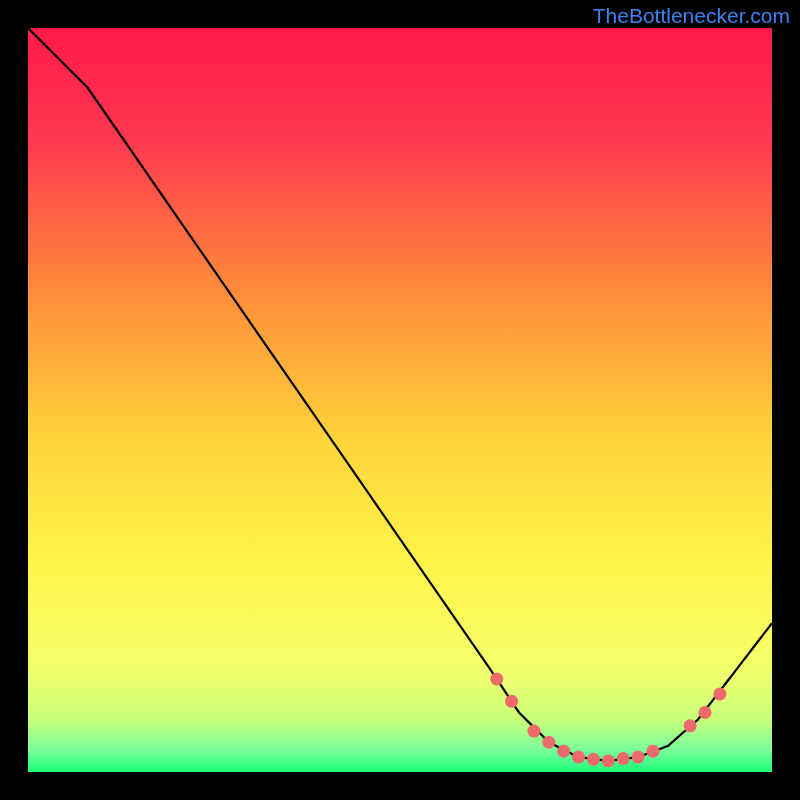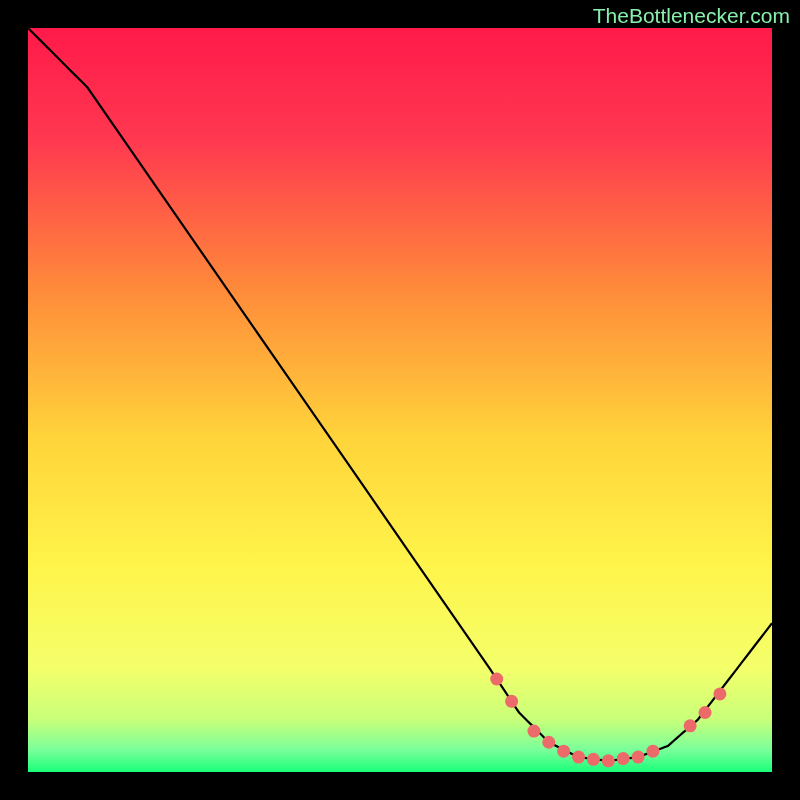--- a/index.html
+++ b/index.html
@@ -7,21 +7,21 @@
     width: 800px;
     height: 800px;
     background: #000;
     position: relative;
     font-family: Arial, sans-serif;
   }
   .watermark {
     position: absolute;
     top: 4px;
     right: 10px;
-    color: #86efac;
+    color: #3b82f6;
     font-size: 21px;
     font-weight: 500;
     z-index: 10;
   }
   .canvas-wrap {
     position: absolute;
     top: 28px;
     left: 28px;
     width: 744px;
     height: 744px;

